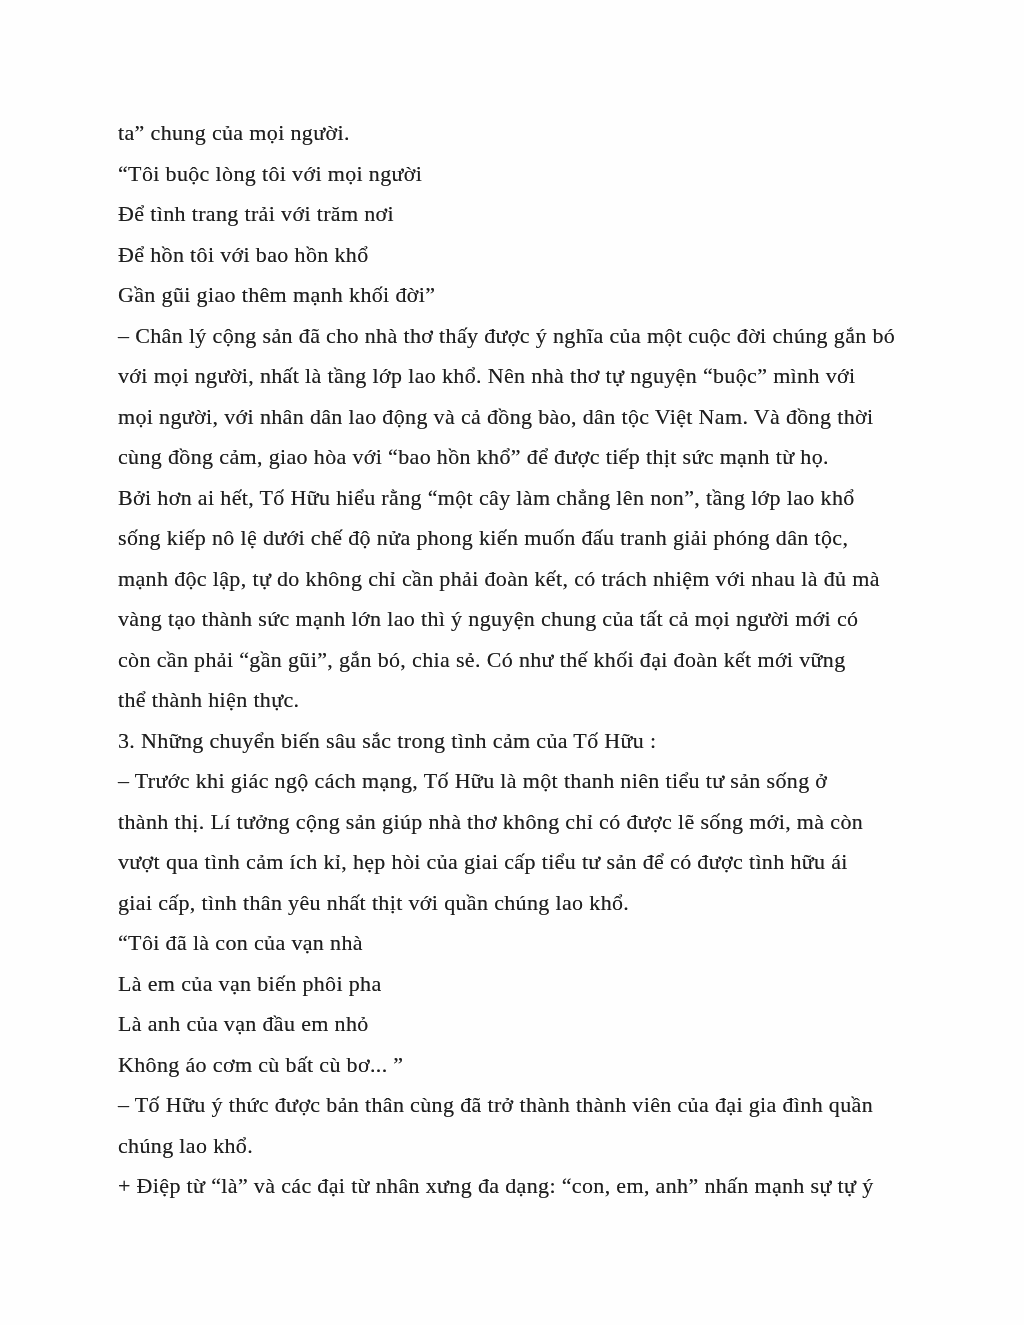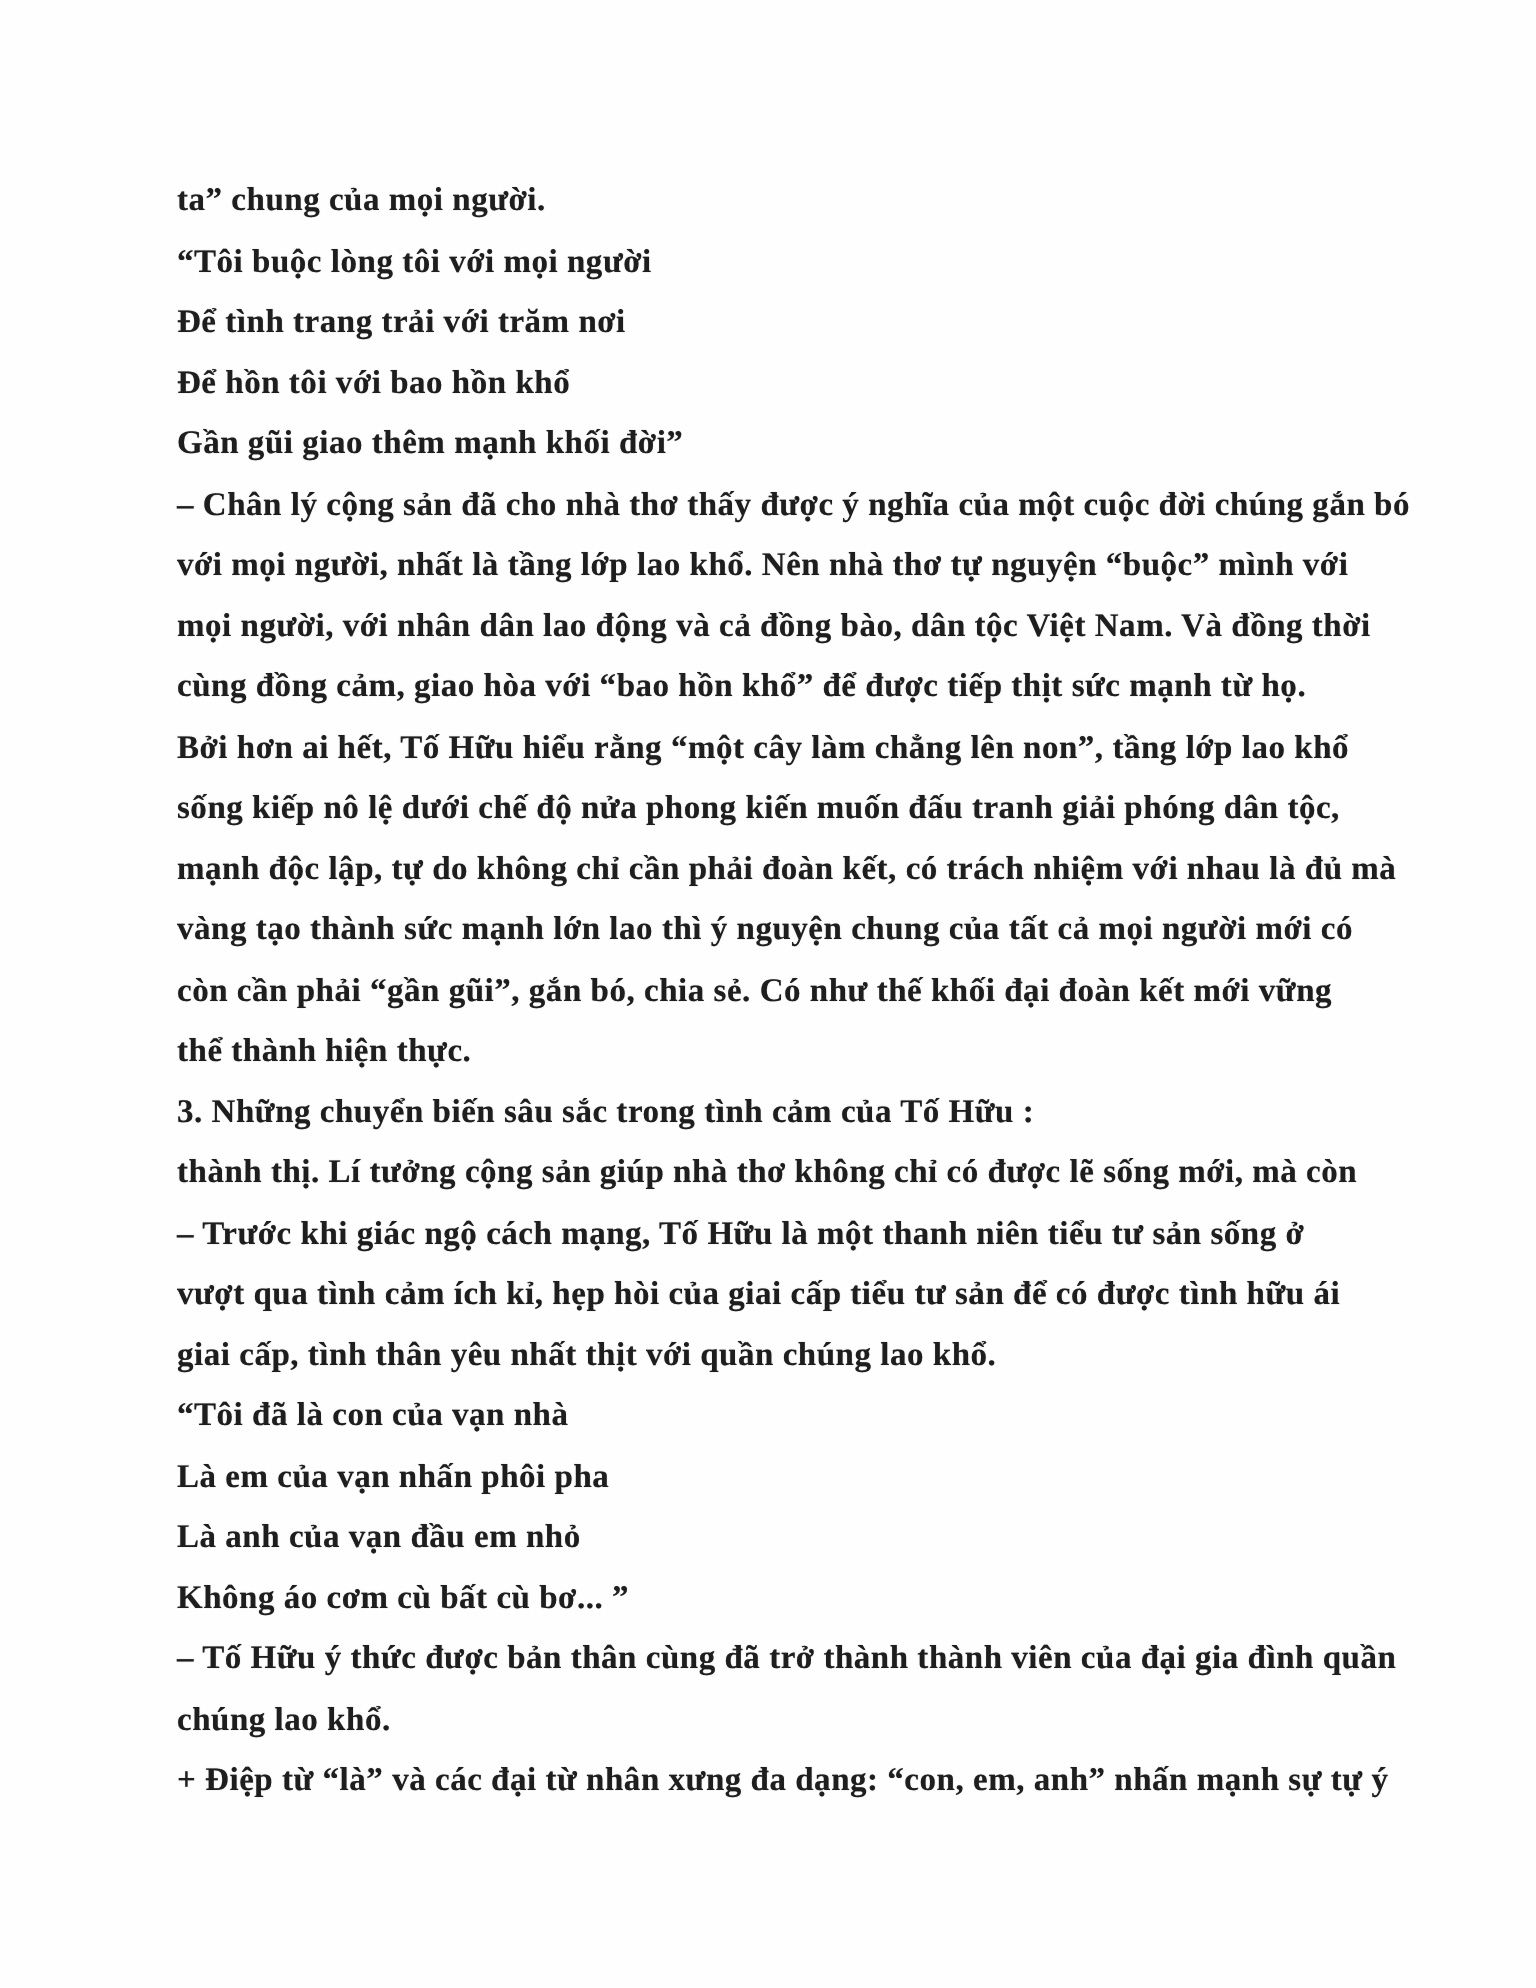--- a/index.html
+++ b/index.html
@@ -33,43 +33,43 @@
   .line {
     height: 40.5px;
     line-height: 40.5px;
     white-space: nowrap;
   }
 </style>
 </head>
 <body>
 
 <div class="page">
-  <div class="text-block" style="color: rgb(30, 30, 30); font-weight: bold;">
+  <div class="text-block" style="color: rgb(30, 30, 30);">
 
   <div class="line">ta” chung của mọi người.</div>
       <div class="line">“Tôi buộc lòng tôi với mọi người</div>
       <div class="line">Để tình trang trải với trăm nơi</div>
       <div class="line">Để hồn tôi với bao hồn khổ</div>
       <div class="line">Gần gũi giao thêm mạnh khối đời”</div>
       <div class="line">– Chân lý cộng sản đã cho nhà thơ thấy được ý nghĩa của một cuộc đời chúng gắn bó</div>
       <div class="line">với mọi người, nhất là tầng lớp lao khổ. Nên nhà thơ tự nguyện “buộc” mình với</div>
       <div class="line">mọi người, với nhân dân lao động và cả đồng bào, dân tộc Việt Nam. Và đồng thời</div>
       <div class="line">cùng đồng cảm, giao hòa với “bao hồn khổ” để được tiếp thịt sức mạnh từ họ.</div>
       <div class="line">Bởi hơn ai hết, Tố Hữu hiểu rằng “một cây làm chẳng lên non”, tầng lớp lao khổ</div>
       <div class="line">sống kiếp nô lệ dưới chế độ nửa phong kiến muốn đấu tranh giải phóng dân tộc,</div>
       <div class="line">mạnh độc lập, tự do không chỉ cần phải đoàn kết, có trách nhiệm với nhau là đủ mà</div>
       <div class="line">vàng tạo thành sức mạnh lớn lao thì ý nguyện chung của tất cả mọi người mới có</div>
       <div class="line">còn cần phải “gần gũi”, gắn bó, chia sẻ. Có như thế khối đại đoàn kết mới vững</div>
       <div class="line">thể thành hiện thực.</div>
       <div class="line">3. Những chuyển biến sâu sắc trong tình cảm của Tố Hữu :</div>
+      <div class="line">– Trước khi giác ngộ cách mạng, Tố Hữu là một thanh niên tiểu tư sản sống ở</div>
       <div class="line">thành thị. Lí tưởng cộng sản giúp nhà thơ không chỉ có được lẽ sống mới, mà còn</div>
-      <div class="line">– Trước khi giác ngộ cách mạng, Tố Hữu là một thanh niên tiểu tư sản sống ở</div>
       <div class="line">vượt qua tình cảm ích kỉ, hẹp hòi của giai cấp tiểu tư sản để có được tình hữu ái</div>
       <div class="line">giai cấp, tình thân yêu nhất thịt với quần chúng lao khổ.</div>
       <div class="line">“Tôi đã là con của vạn nhà</div>
-      <div class="line">Là em của vạn nhấn phôi pha</div>
+      <div class="line">Là em của vạn biến phôi pha</div>
       <div class="line">Là anh của vạn đầu em nhỏ</div>
       <div class="line">Không áo cơm cù bất cù bơ... ”</div>
       <div class="line">– Tố Hữu ý thức được bản thân cùng đã trở thành thành viên của đại gia đình quần</div>
       <div class="line">chúng lao khổ.</div>
       <div class="line">+ Điệp từ “là” và các đại từ nhân xưng đa dạng: “con, em, anh” nhấn mạnh sự tự ý</div>
     </div>
 </div>
 
 </body></html>

